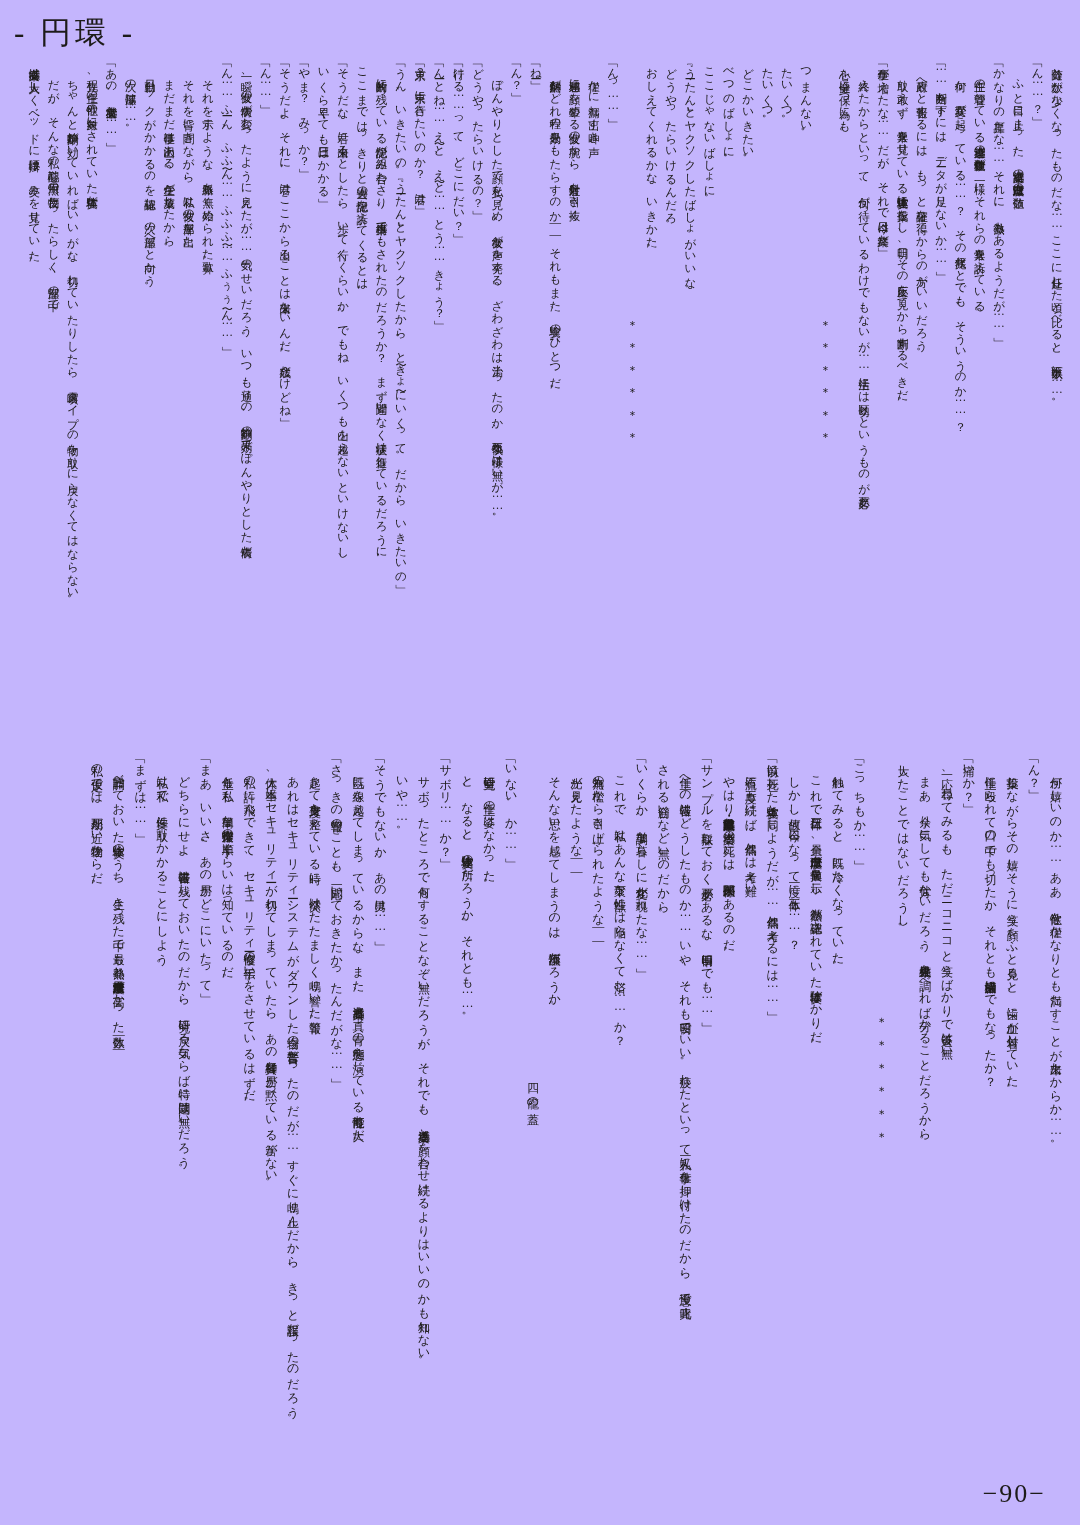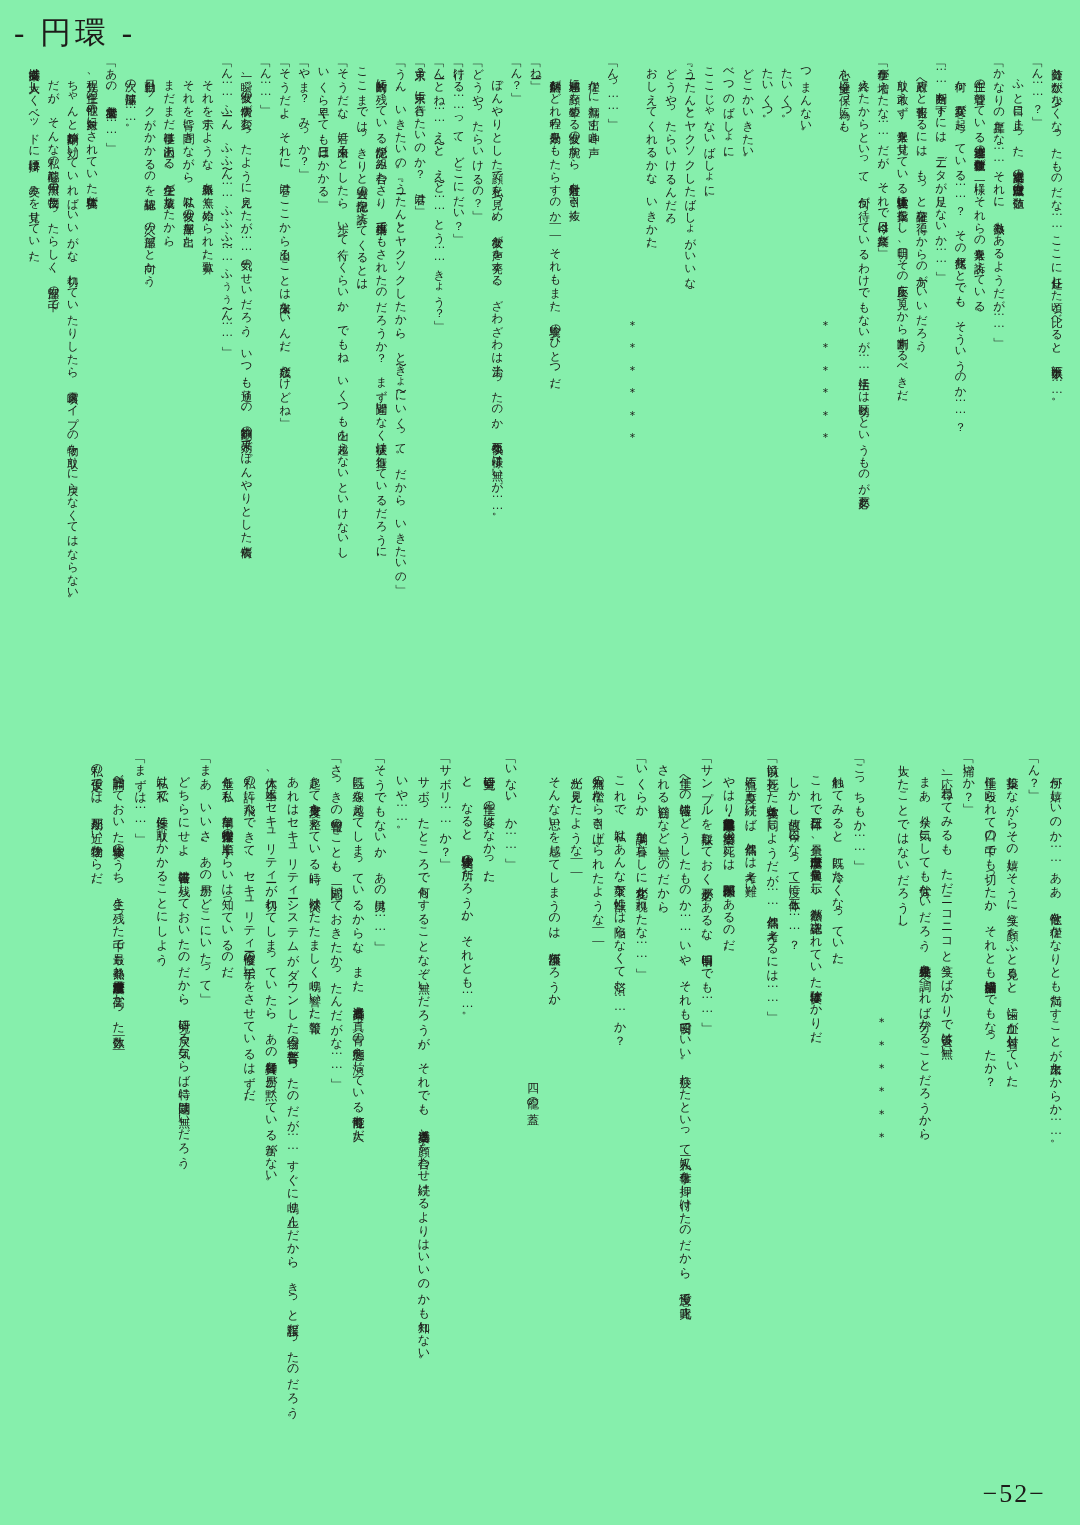--- a/index.html
+++ b/index.html
@@ -1,20 +1,20 @@
 <!DOCTYPE html>
 <html lang="ja"><head>
 <meta charset="utf-8">
 <style>
   html,body{margin:0;padding:0;background:#e8e8e6;}
   .page{
     position:relative;
     width:1080px;height:1525px;
     margin:0 auto;
-    background:#86efac;
+    background:#c4b5fd;
     color:#1d1b19;
     font-family:"Liberation Serif","DejaVu Serif",serif;
     overflow:hidden;
   }
   .header-title{
     position:absolute;top:12px;left:14px;
     font-size:31px;letter-spacing:4px;
     font-weight:500;
     white-space:nowrap;
   }
@@ -147,14 +147,14 @@
       <p class="col">　私の許に飛んできて、セキュリティー修復の手伝いをさせているはずだ。</p>
       <p class="col">　主任も私も、簡単な復帰作業の手順くらいは知っているのだ。</p>
       <p class="col">「まあ、いいさ。あの男がどこにいたって」</p>
       <p class="col">　どちらにせよ、報告書は残しておいたのだから、研究に戻る気ならば特に問題は無いだろう。</p>
       <p class="col">　私は私で、案件に取りかかることにしよう。</p>
       <p class="col">「まずは……」</p>
       <p class="col">　昨日調べておいた実験体のうち、生き残った中で最も発熱と白血球濃度異常が高かった数体――</p>
       <p class="col">私の仮定では、死期が近い物達からだ。</p>
     </div>
 
-  <div class="page-number">−52−</div>
+  <div class="page-number">−90−</div>
 </div>
 
 </body></html>

